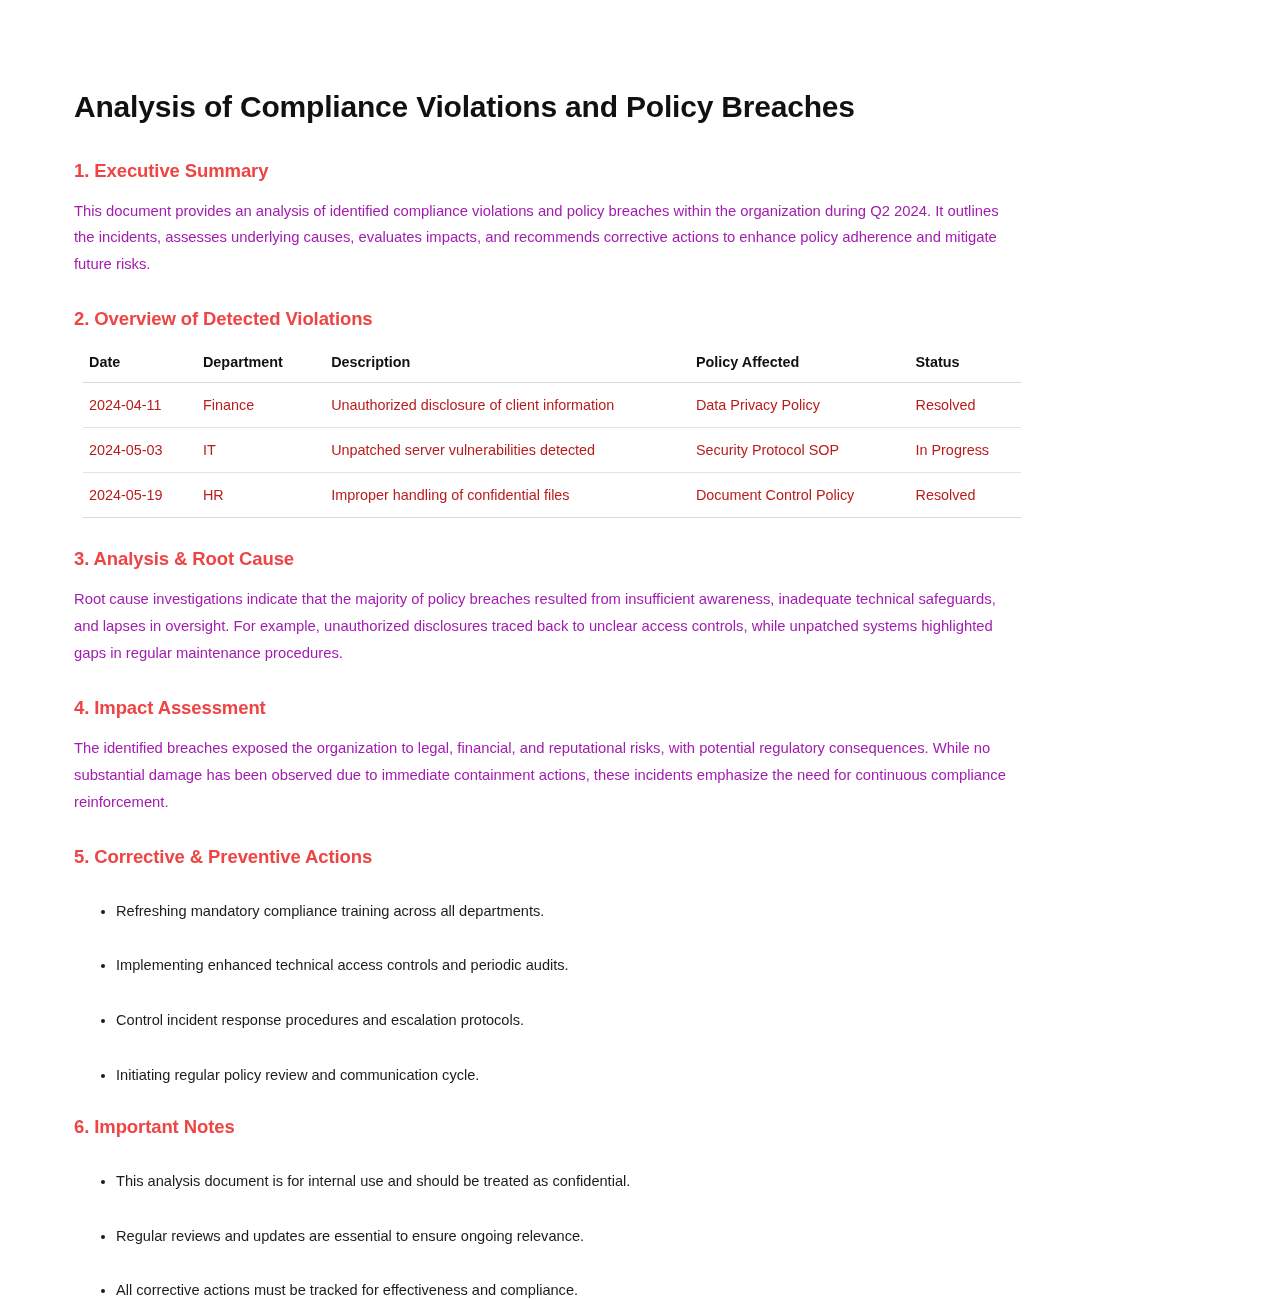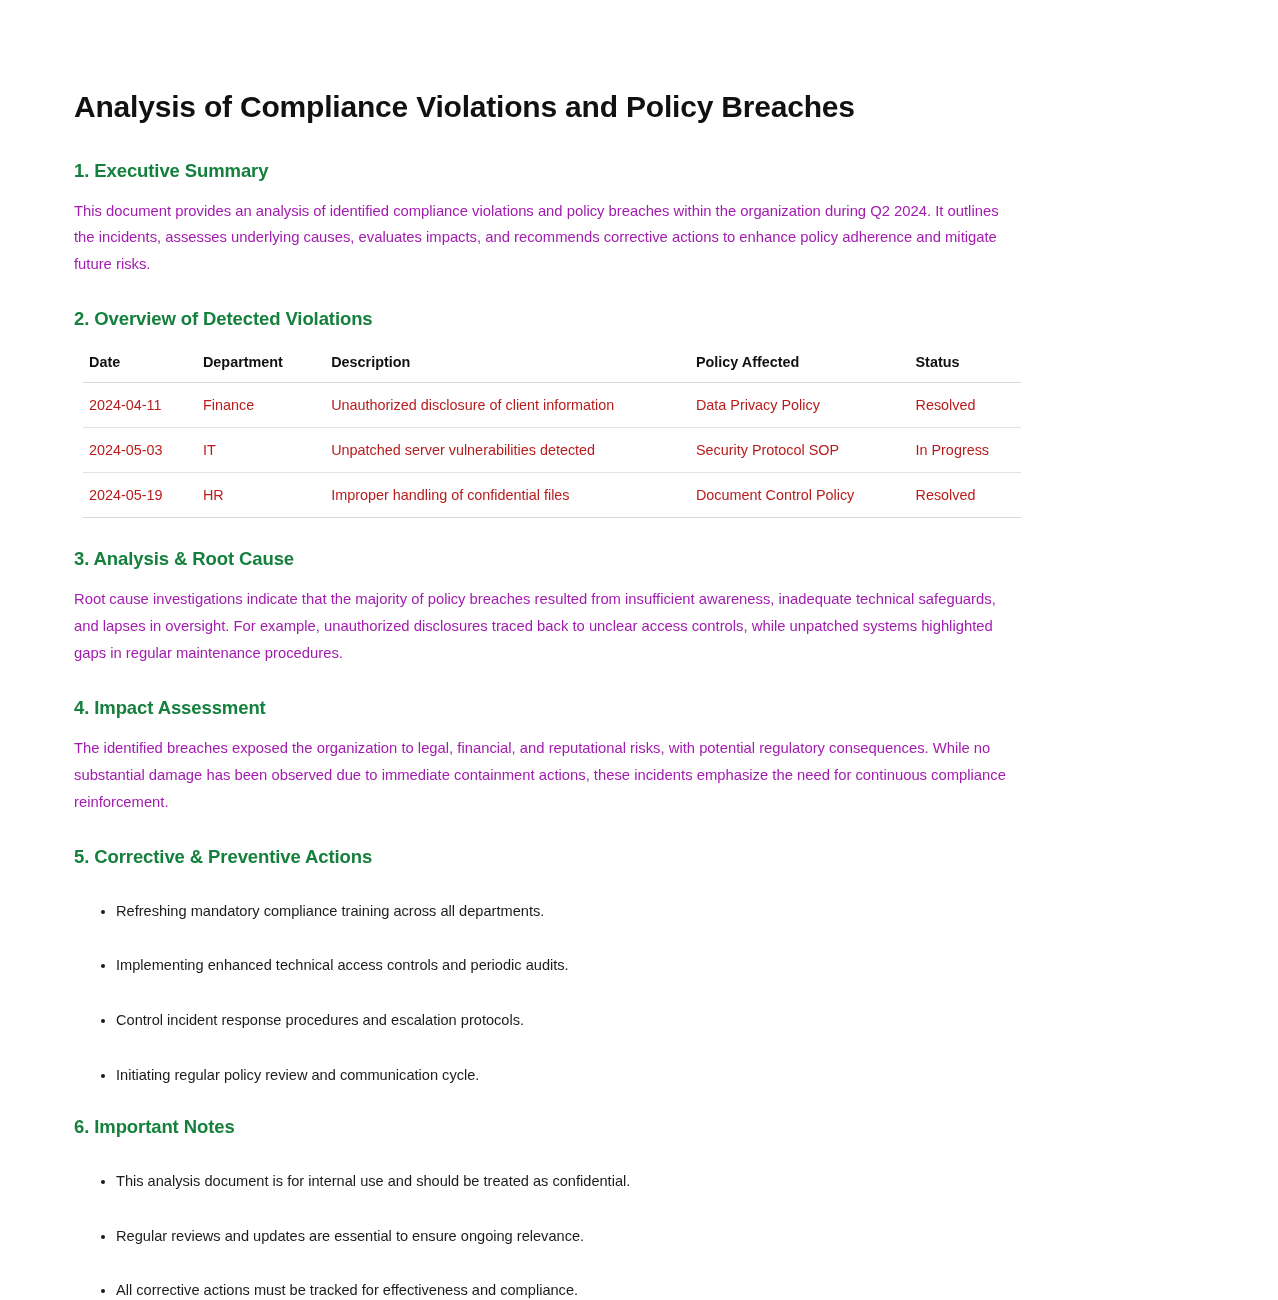--- a/index.html
+++ b/index.html
@@ -26,21 +26,21 @@
     font-weight: bold;
     line-height: 1.25;
     margin: 0 0 34px 0;
     letter-spacing: -0.2px;
     color: #111111;
   }
   h2.section-heading {
     font-size: 18.5px;
     font-weight: bold;
     margin: 0 0 16px 0;
-    color: #15803d;
+    color: #ef4444;
     letter-spacing: -0.1px;
   }
   .section {
     margin-bottom: 30px;
   }
   p.body-text {
     font-size: 14.8px;
     line-height: 1.82;
     margin: 0;
     color: #a21caf;

